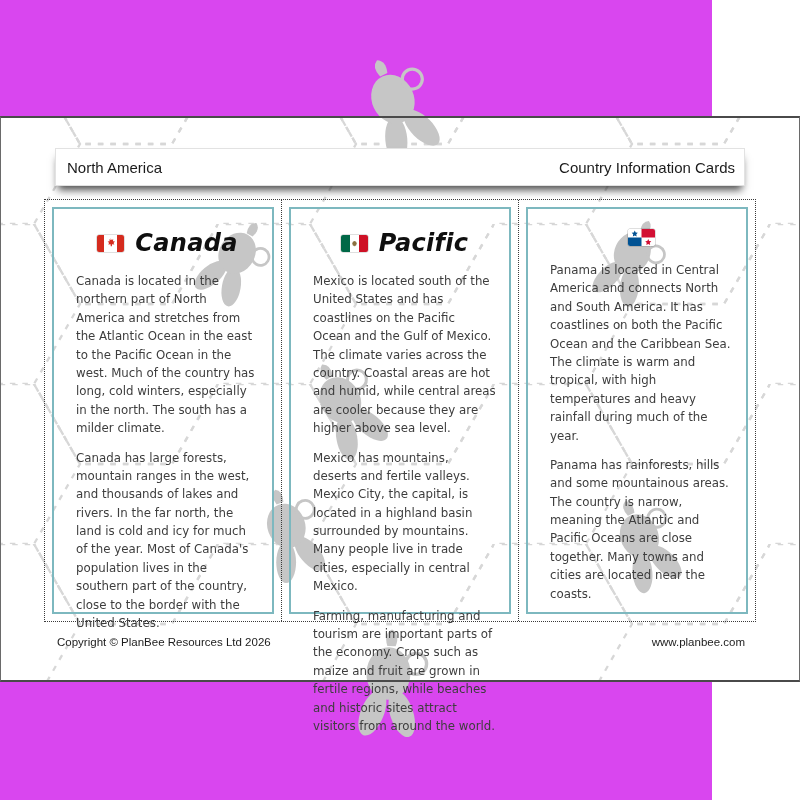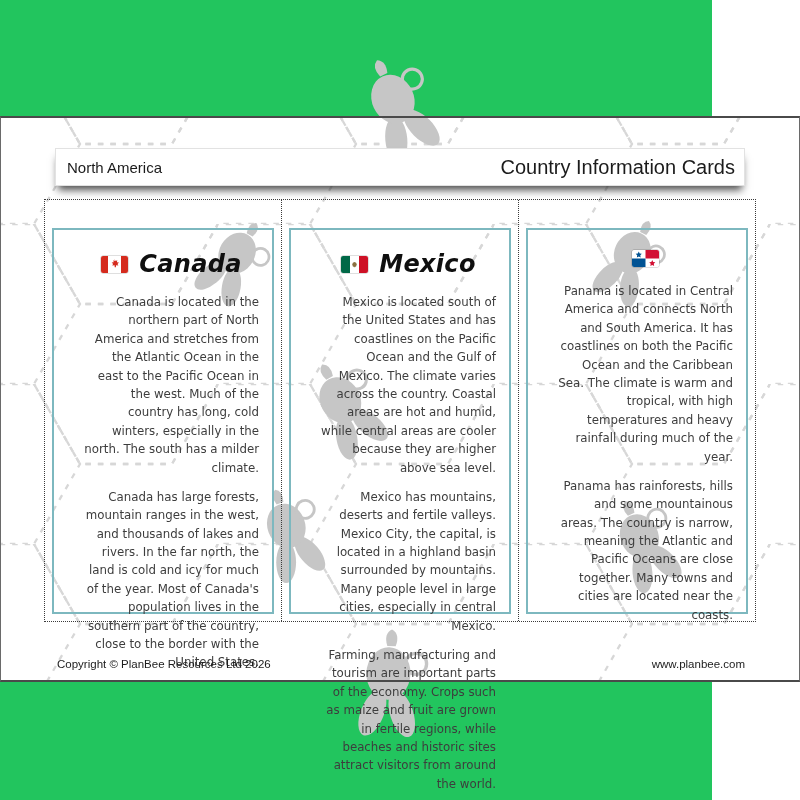--- a/index.html
+++ b/index.html
@@ -1,18 +1,18 @@
 <!DOCTYPE html>
 <html style="--card_border: #7db8bf; --cut_line: #3a3a3a; --pattern: #d7d7d7; --bee: #c6c6c6; --canada_red: #d52b1e; --mexico_green: #006847; --mexico_red: #ce1126; --panama_blue: #005293; --panama_red: #d21034;"><head>
 <meta charset="utf-8">
 <style>
   html,body{margin:0;padding:0;}
   body{width:800px;height:800px;background:#ffffff;overflow:hidden;
        font-family:"Liberation Sans",sans-serif;}
-  .page{position:relative;width:712px;height:800px;background:#22c55e;text-align:right;}
+  .page{position:relative;width:712px;height:800px;background:#d946ef;}
 
   
   .slide-bg{position:absolute;left:0;top:116px;width:800px;height:566px;
             background:#fff;overflow:hidden;z-index:1;}
   .slide-bg svg{position:absolute;left:0;top:0;}
   .hex-path{fill:none;stroke:var(--pattern,#d7d7d7);stroke-width:2.3;
             stroke-dasharray:5.5 7;}
 
   
   .bees{position:absolute;left:0;top:0;width:800px;height:800px;z-index:2;
@@ -28,40 +28,40 @@
 
   
   .content{position:absolute;left:0;top:0;width:800px;height:800px;z-index:3;}
 
   .header-bar{position:absolute;left:55px;top:148px;width:690px;height:38px;
               background:#fff;border:1px solid #e2e2e2;box-sizing:border-box;
               display:flex;align-items:center;justify-content:space-between;
               padding:0 9px 0 11px;
               box-shadow:0 7px 8px -3px rgba(25,25,25,.78);}
   .header-bar .h-left{font-size:15px;color:#1b1b1b;}
-  .header-bar .h-right{font-size:20px;color:#1b1b1b;}
+  .header-bar .h-right{font-size:15px;color:#1b1b1b;}
 
   .cards-wrap{position:absolute;left:44px;top:199px;width:712px;height:423px;
               border:1px dotted #3a3a3a;box-sizing:border-box;display:flex;}
   .card-cell{flex:1 1 0;position:relative;}
   .card-cell + .card-cell{border-left:1px dotted #3a3a3a;}
 
   .card{position:absolute;left:7px;right:7px;top:7px;bottom:7px;
         border:2px solid var(--card_border,#7db8bf);box-sizing:border-box;
-        padding:8px 13px 0 30px;background:transparent;margin-top:21px;}
+        padding:8px 13px 0 22px;background:transparent;}
   .card-head{display:flex;align-items:center;justify-content:center;gap:11px;
              margin:12px 0 15px 0;}
   .flag{width:27px;height:17px;border-radius:2px;box-shadow:0 0 0 .5px rgba(0,0,0,.25);
         flex:0 0 auto;}
   .card-title{font-family:"DejaVu Sans",sans-serif;font-style:italic;
               font-weight:600;font-size:24px;color:#0f0f0f;letter-spacing:.3px;}
   .card p{font-family:"DejaVu Sans",sans-serif;
           font-size:11.8px;line-height:1.56;color:#3d3d3d;margin:0 0 11px 0;}
 
-  .footer{position:absolute;left:57px;top:658px;width:688px;
+  .footer{position:absolute;left:57px;top:636px;width:688px;
           display:flex;align-items:flex-start;justify-content:space-between;
           font-size:11.5px;color:#1c1c1c;}
   .footer a{color:#1c1c1c;text-decoration:none;cursor:pointer;margin-left:14px;}
 
   
   .f-ca-red{fill:var(--canada_red,#d52b1e);}
   .f-mx-green{fill:var(--mexico_green,#006847);}
   .f-mx-red{fill:var(--mexico_red,#ce1126);}
   .f-pa-blue{fill:var(--panama_blue,#005293);}
   .f-pa-red{fill:var(--panama_red,#d21034);}
@@ -131,24 +131,24 @@
       <div class="card-cell">
         <div class="card">
           <div class="card-head">
             <svg class="flag" viewBox="0 0 27 17">
               <rect x="0" y="0" width="27" height="17" fill="#ffffff"></rect>
               <rect class="f-mx-green" x="0" y="0" width="9" height="17"></rect>
               <rect class="f-mx-red" x="18" y="0" width="9" height="17"></rect>
               <ellipse cx="13.5" cy="8.5" rx="2.2" ry="2.6" fill="#8a7040"></ellipse>
               <path d="M11.5 10.5 q2 1.6 4 0 q-2 1.2 -4 0 Z" fill="#6a8a4a"></path>
             </svg>
-            <span class="card-title">Mexico</span>
+            <span class="card-title">Pacific</span>
           </div>
           <p>Mexico is located south of the United States and has coastlines on the Pacific Ocean and the Gulf of Mexico. The climate varies across the country. Coastal areas are hot and humid, while central areas are cooler because they are higher above sea level.</p>
-          <p>Mexico has mountains, deserts and fertile valleys. Mexico City, the capital, is located in a highland basin surrounded by mountains. Many people level in large cities, especially in central Mexico.</p>
+          <p>Mexico has mountains, deserts and fertile valleys. Mexico City, the capital, is located in a highland basin surrounded by mountains. Many people live in trade cities, especially in central Mexico.</p>
           <p>Farming, manufacturing and tourism are important parts of the economy. Crops such as maize and fruit are grown in fertile regions, while beaches and historic sites attract visitors from around the world.</p>
         </div>
       </div>
 
       <div class="card-cell">
         <div class="card">
           <div class="card-head">
             <svg class="flag" viewBox="0 0 27 17">
               <rect x="0" y="0" width="27" height="17" fill="#ffffff"></rect>
               <rect class="f-pa-red" x="13.5" y="0" width="13.5" height="8.5"></rect>

